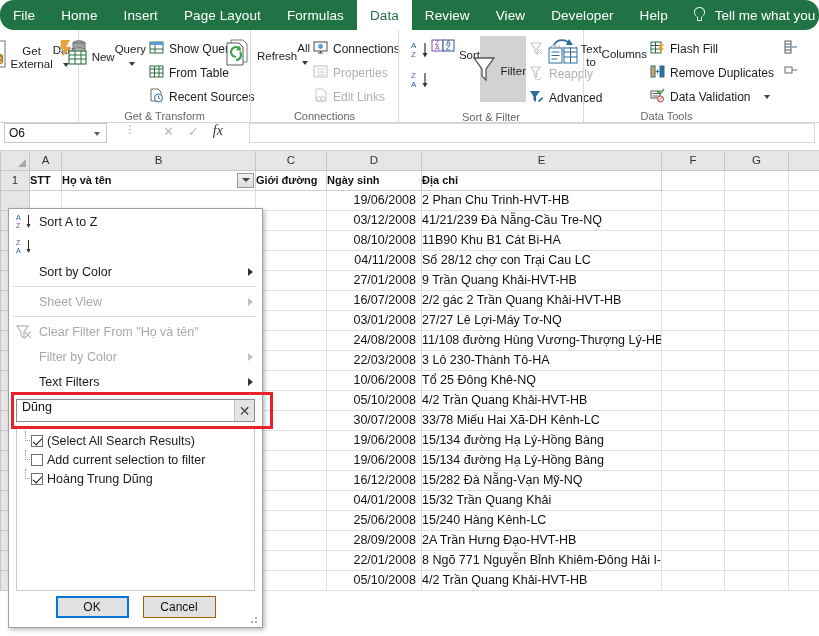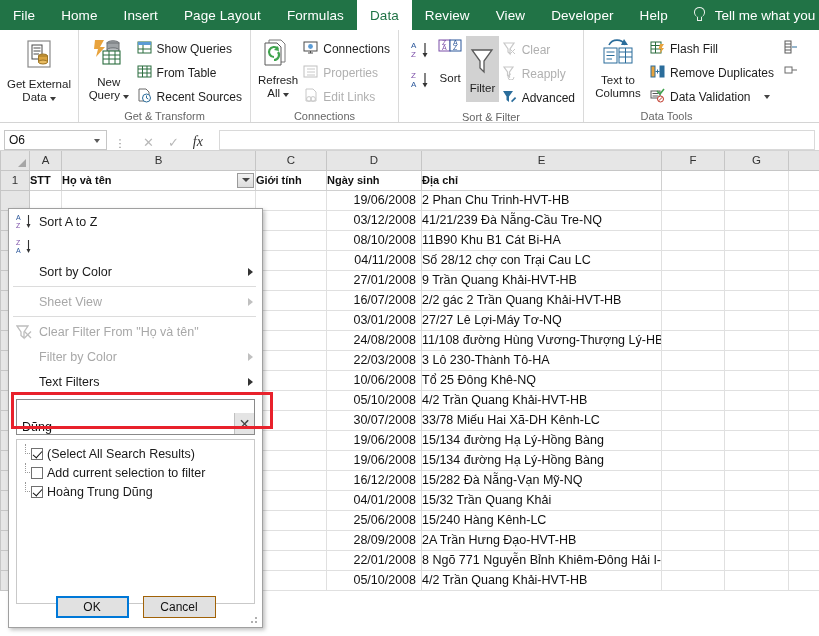--- a/index.html
+++ b/index.html
@@ -8,21 +8,21 @@
     width: 819px; height: 636px;
     overflow: hidden;
     background: #fff;
     font-family: "Liberation Sans", sans-serif;
   }
   #app { position: relative; width: 819px; height: 636px; }
 
   
   .tabbar {
     height: 30px; background: #217346; display: flex; align-items: stretch;
-    color: #fff; font-size: 13.5px; position: relative;
+    color: #fff; font-size: 13.5px; position: relative; border-radius: 14px;
   }
   .tab {
     display: flex; align-items: center; padding: 0 13px; white-space: nowrap;
     cursor: default; letter-spacing: .1px;
   }
   .tab.active { background: #fff; color: #217346; font-weight: 400; }
   .tellme { display: flex; align-items: center; gap: 9px; padding-left: 12px; white-space: nowrap; }
   .bulb { width: 13px; height: 16px; position: relative; flex: none; }
   .bulb .glass {
     position: absolute; left: 1px; top: 0; width: 11px; height: 11px;
@@ -39,40 +39,40 @@
     display: flex; align-items: stretch; position: relative; overflow: hidden;
   }
   .rgroup { display: flex; flex-direction: column; position: relative; padding: 3px 0 0 0; }
   .rgroup + .rgroup { border-left: 1px solid #dadada; }
   .rgroup .content { flex: 1; display: flex; align-items: flex-start; padding: 3px 5px 0 5px; }
   .rgroup .gtitle {
     text-align: center; font-size: 11px; color: #666; height: 16px; line-height: 16px;
     padding-bottom: 2px;
   }
   .bigbtn {
-    display: flex; flex-direction: column; align-items: center; justify-content: center;
+    display: flex; flex-direction: row; align-items: center; justify-content: flex-end;
     width: 76px; font-size: 11.5px; color: #1d1d1d; line-height: 13px; text-align: center;
     padding-top: 2px; cursor: default;
   }
   .bigbtn .lbl { margin-top: 3px; }
   .smallcol { display: flex; flex-direction: column; gap: 2px; padding-top: 2px; }
   .smallbtn {
     display: flex; align-items: center; gap: 5px; font-size: 12px; color: #1d1d1d;
     height: 22px; padding: 0 3px; white-space: nowrap; cursor: default;
   }
   .smallbtn.dis { color: #b0b0b0; }
   .caret-d { width: 0; height: 0; border-left: 3.5px solid transparent; border-right: 3.5px solid transparent; border-top: 4px solid #3a3a3a; display: inline-block; margin-left: 3px; }
   .caret-d.small { border-top-color: #444; }
   .highlighted { background: #d2d2d2; }
 
   
   .ico { flex: none; display: inline-block; position: relative; }
 
   
-  .fbar { height: 28px; display: flex; align-items: flex-end; background: #fff; border-bottom: 1px solid #d4d4d4; padding: 0 4px; gap: 6px; }
+  .fbar { height: 28px; display: flex; align-items: flex-start; background: #fff; border-bottom: 1px solid #d4d4d4; padding: 0 4px; gap: 16px; }
   .namebox {
     width: 103px; height: 20px; border: 1px solid #c6c6c6; background: #fff; font-size: 12px;
     display: flex; align-items: center; padding: 0 4px; position: relative; color: #111;
   }
   .namebox .nb-caret { position: absolute; right: 6px; top: 8px; width:0;height:0;
     border-left:3.5px solid transparent;border-right:3.5px solid transparent;border-top:4px solid #5a5a5a; }
   .dots { width: 14px; text-align: center; color: #8a8a8a; font-size: 11px; letter-spacing: 0; }
   .fb-btns { display: flex; align-items: center; gap: 14px; padding: 0 10px; }
   .fb-btn { font-size: 13px; color: #b8b8b8; }
   .fb-btn.fx { color: #333; font-style: italic; font-family: "Liberation Serif", serif; font-size: 14px; }
@@ -116,21 +116,21 @@
   .fmi .icn { width: 30px; flex: none; display: flex; align-items: center; justify-content: center; }
   .fmi .txt { flex: 1; white-space: nowrap; }
   .fmi.dis { color: #a8a8a8; }
   .fmi .arrow { width: 0; height: 0; border-top: 4.5px solid transparent; border-bottom: 4.5px solid transparent; border-left: 5px solid #333; margin-right: 3px; }
   .fmi.dis .arrow { border-left-color: #c0c0c0; }
   .sep { height: 1px; background: #dcdcdc; margin: 2px 6px 2px 4px; }
 
   
   .searchwrap { position: relative; margin: 5px 7px 0 7px; }
   .searchbox {
-    height: 36px; border: 1px solid #8a8a8a; background: #fff; display: flex; align-items: flex-end;
+    height: 23px; border: 1px solid #8a8a8a; background: #fff; display: flex; align-items: flex-start;
     padding: 0 0 0 5px; font-size: 12.5px;
   }
   .searchbox .val { flex: 1; color: #111; }
   .searchbox .clr {
     width: 20px; height: 21px; background: #e4e4e4; border-left: 1px solid #c0c0c0;
     display: flex; align-items: center; justify-content: center; color: #444; font-size: 14px;
   }
   .redbox {
     position: absolute; left: -5px; top: -7px; width: 262px; height: 37px;
     border: 3px solid #e8212b; pointer-events: none;
@@ -553,21 +553,21 @@
         <td class="rowhdr">1</td>
         <td class="cell hdrrow">STT</td>
         <td class="cell hdrrow">
           <div class="colB-inner">
             <span>Họ và tên</span>
             <span class="filterbtn">
                   <i></i>
                 </span>
           </div>
         </td>
-        <td class="cell hdrrow">Giới tính</td>
+        <td class="cell hdrrow">Giới đường</td>
         <td class="cell hdrrow">Ngày sinh</td>
         <td class="cell hdrrow">Địa chỉ</td>
         <td class="cell"></td>
         <td class="cell"></td>
         <td class="cell"></td>
       </tr>
       </tbody>
         <tbody id="rowbody">
           <tr>
             <td class="rowhdr"></td>

